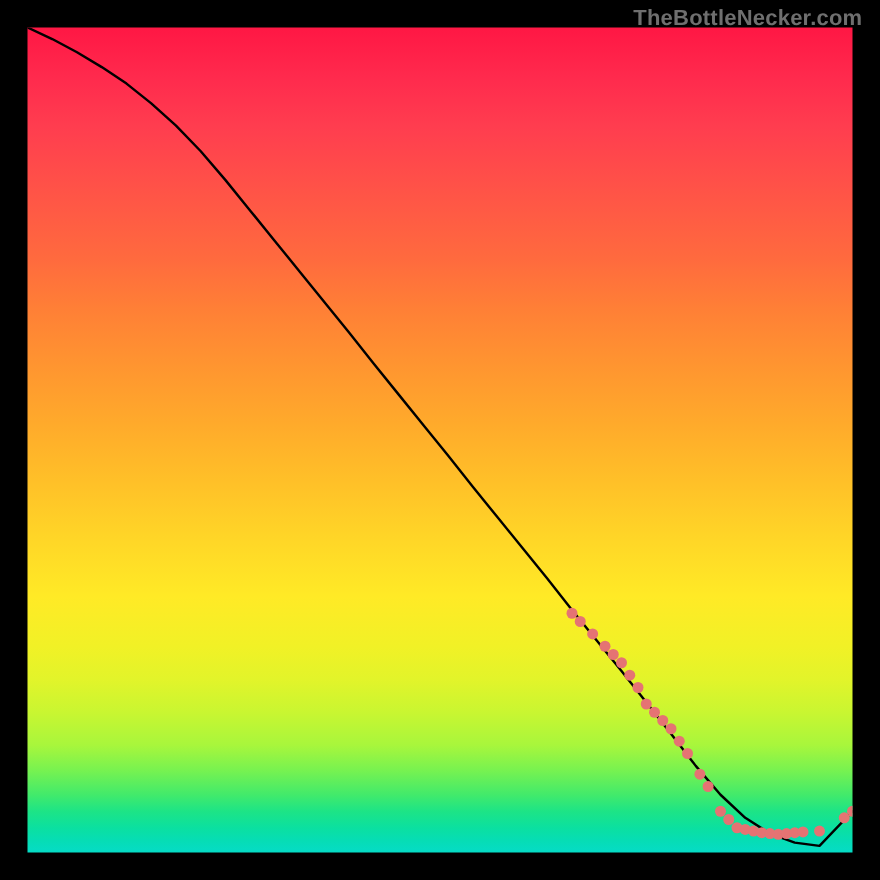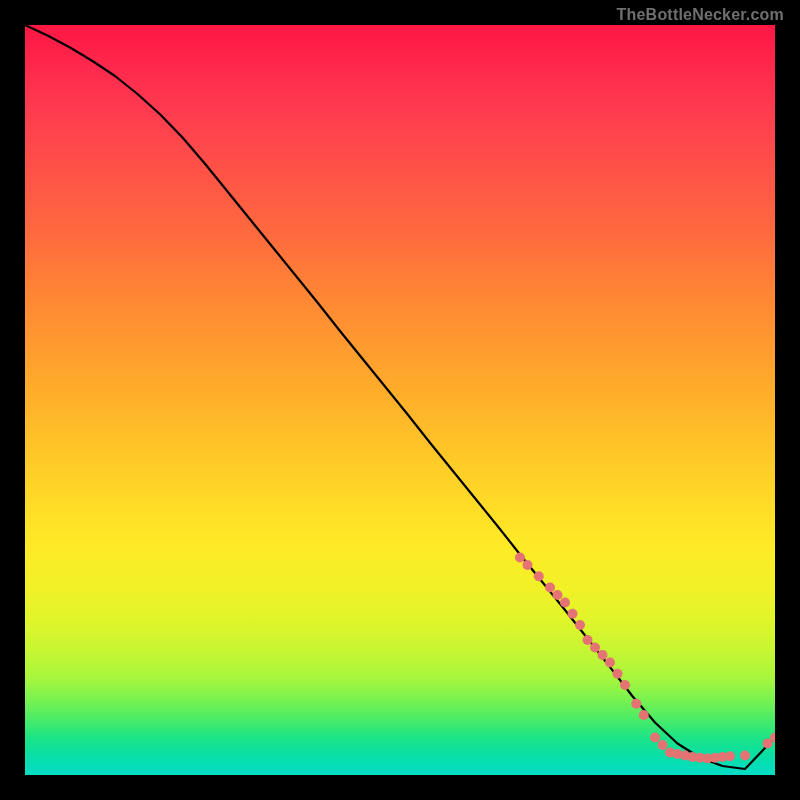--- a/index.html
+++ b/index.html
@@ -13,21 +13,21 @@
   .stage {
     position: relative;
     width: 800px;
     height: 800px;
   }
   .watermark {
     position: absolute;
     top: 6px;
     right: 16px;
     font-family: Arial, Helvetica, sans-serif;
-    font-size: 16px;
+    font-size: 20px;
     font-weight: bold;
     color: #6f6f6f;
     letter-spacing: 0.2px;
     user-select: none;
   }
   .plot-area {
     position: absolute;
     left: 25px;
     top: 25px;
     width: 750px;

